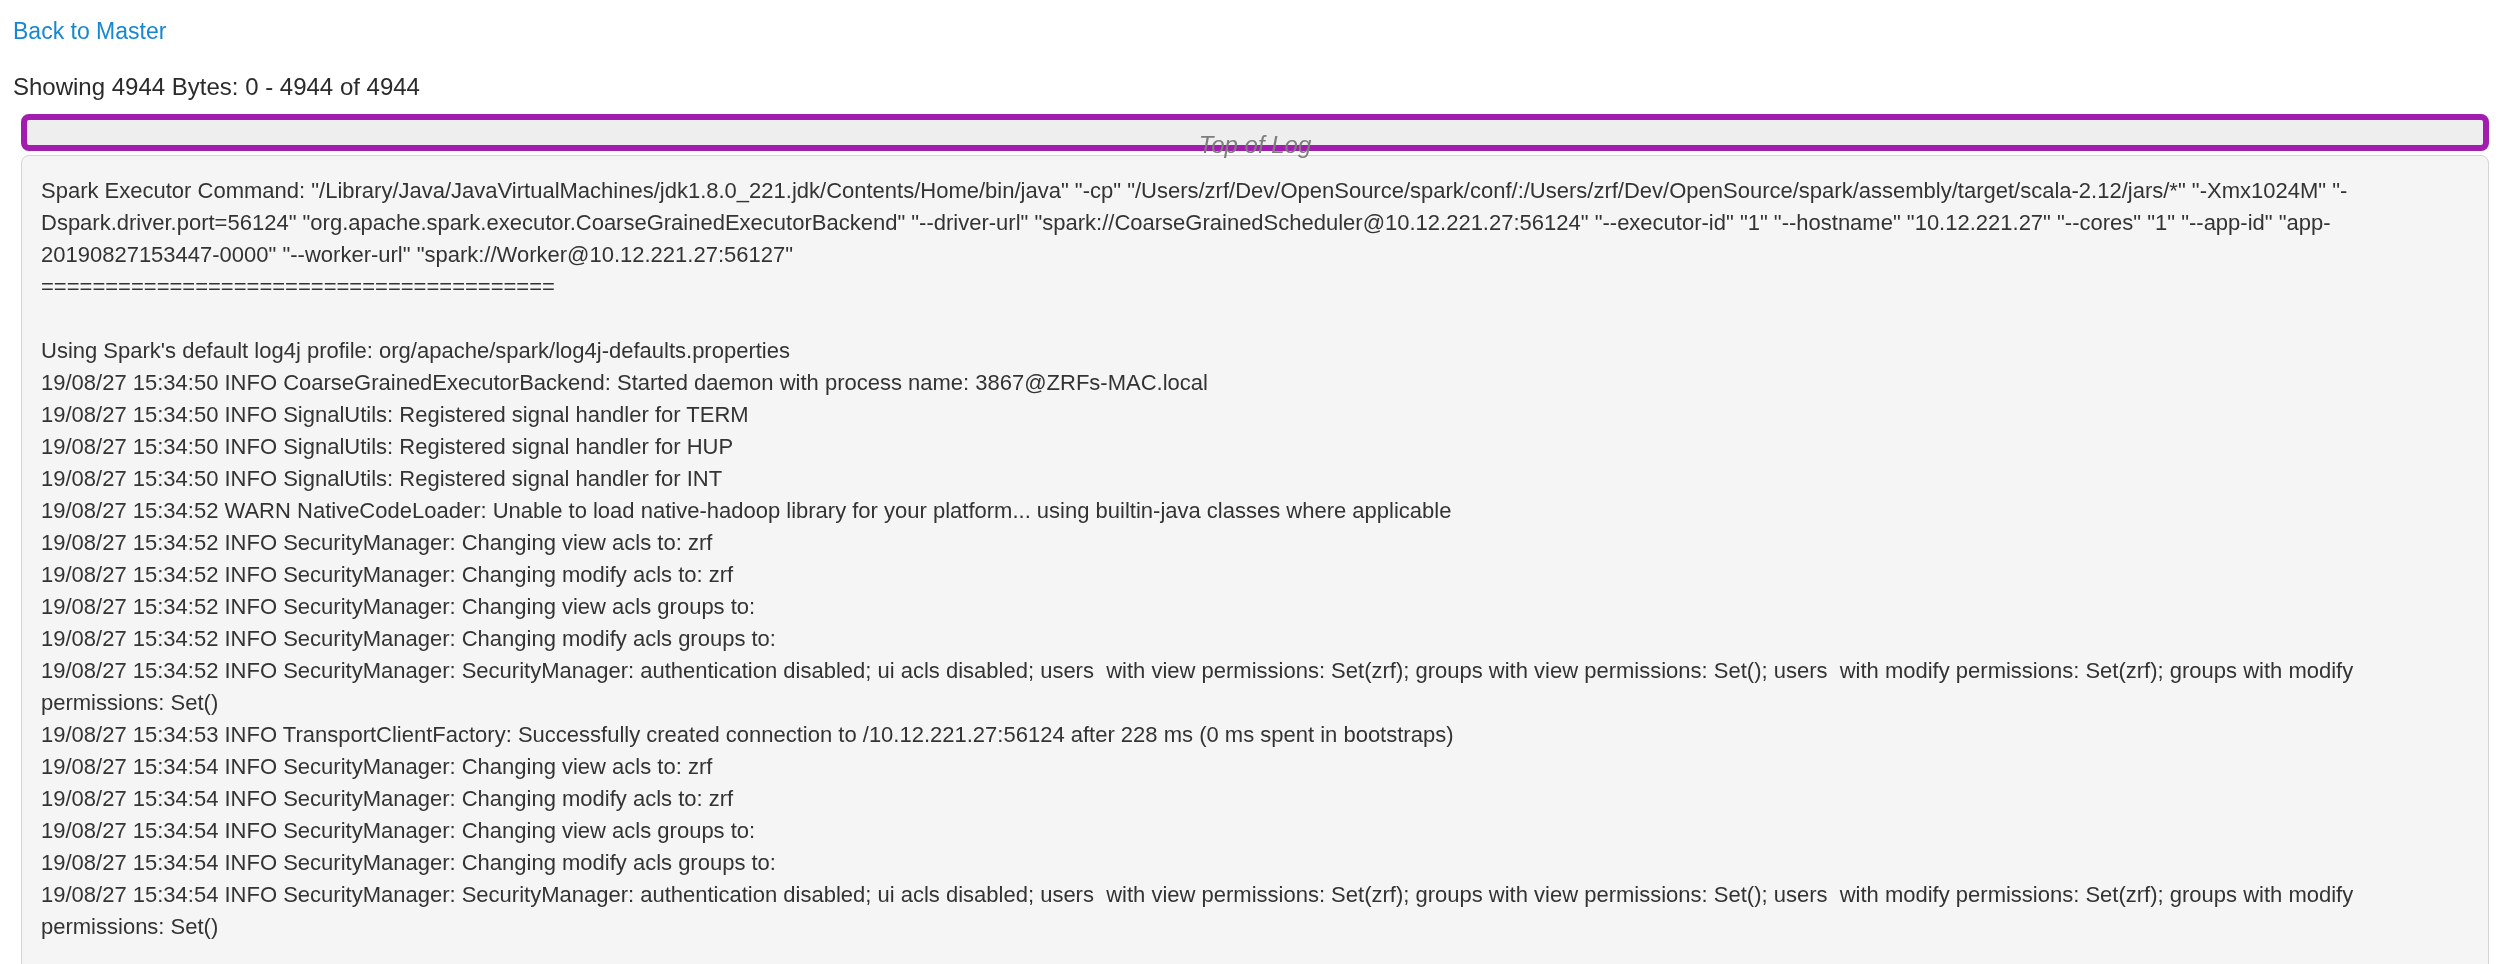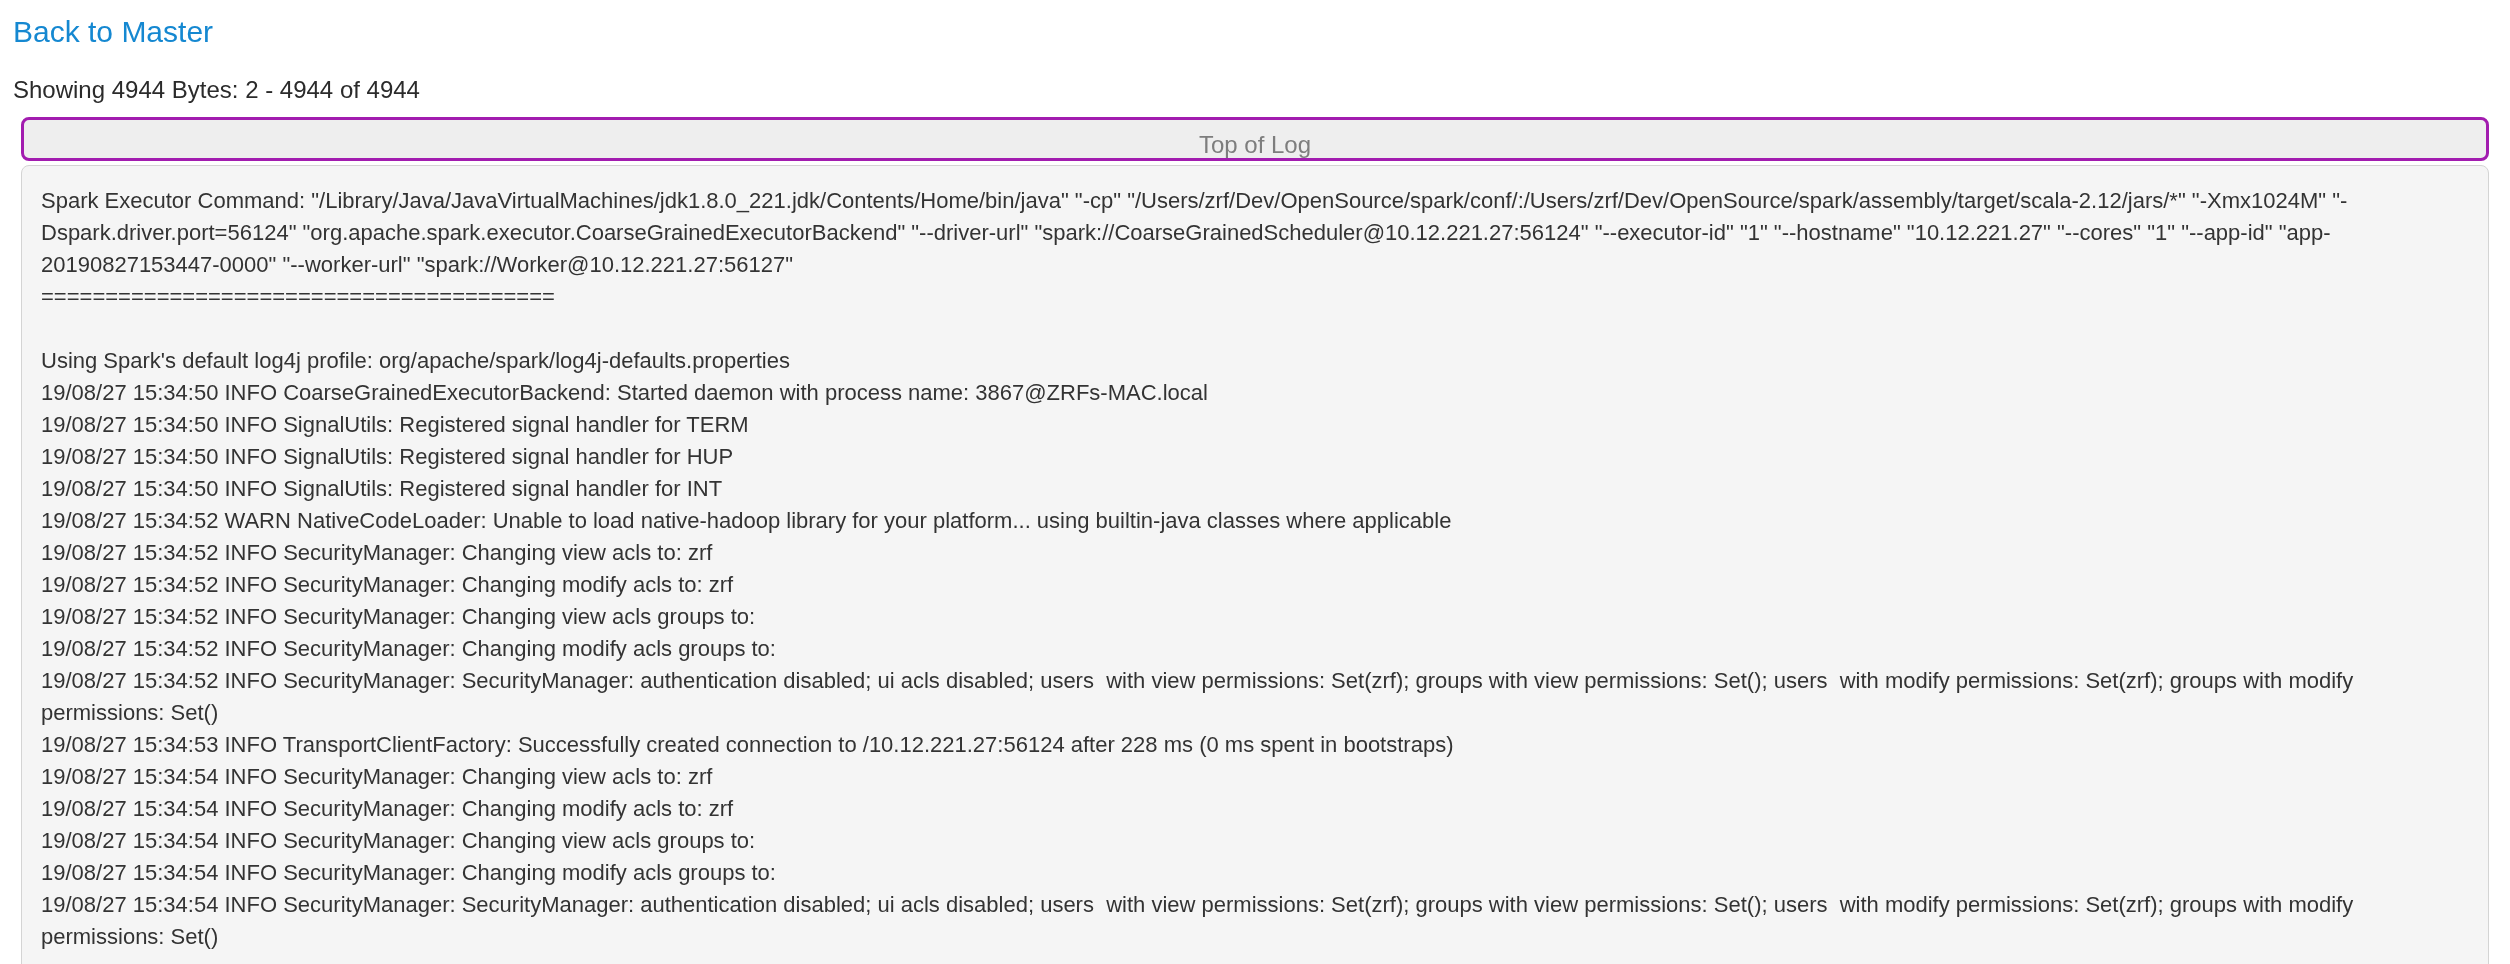--- a/index.html
+++ b/index.html
@@ -13,42 +13,43 @@
     font-family: "Liberation Sans", sans-serif;
   }
   .page {
     width: 2510px;
     height: 964px;
     position: relative;
   }
   .back-link {
     display: inline-block;
     margin: 20px 0 0 13px;
-    font-size: 30px;
+    font-size: 23px;
     line-height: 23px;
     color: #1588d1;
     text-decoration: none;
     cursor: pointer;
   }
   .showing {
     margin: 32px 0 0 13px;
     font-size: 24px;
     line-height: 24px;
     color: #2b2b2b;
   }
   .log-header {
     margin: 15px 21px 0 21px;
-    height: 44px;
+    height: 37px;
     background: #eeeeee;
-    border: 3px solid #a21caf;
+    border: 6px solid #a21caf;
     border-radius: 8px;
     text-align: center;
     line-height: 49px;
     font-size: 24px;
     color: #7d7d7d;
+    font-style: italic;
   }
   .log-panel {
     margin: 4px 21px 0 21px;
     height: 900px;
     background: #f5f5f5;
     border: 1px solid #d4d4d4;
     border-radius: 8px;
     padding: 11px 14px 11px 11px;
     overflow: hidden;
   }
@@ -62,21 +63,21 @@
     overflow-wrap: break-word;
   }
 </style>
 </head>
 <body>
 
 <div class="page">
 
   <a class="back-link">Back to Master</a>
 
-  <div class="showing">Showing 4944 Bytes: 2 - 4944 of 4944</div>
+  <div class="showing">Showing 4944 Bytes: 0 - 4944 of 4944</div>
 
   <div class="log-header">Top of Log</div>
 
   <div class="log-panel">
     <pre class="log-text">Spark Executor Command: "/Library/Java/JavaVirtualMachines/jdk1.8.0_221.jdk/Contents/Home/bin/java" "-cp" "/Users/zrf/Dev/OpenSource/spark/conf/:/Users/zrf/Dev/OpenSource/spark/assembly/target/scala-2.12/jars/*" "-Xmx1024M" "-Dspark.driver.port=56124" "org.apache.spark.executor.CoarseGrainedExecutorBackend" "--driver-url" "spark://CoarseGrainedScheduler@10.12.221.27:56124" "--executor-id" "1" "--hostname" "10.12.221.27" "--cores" "1" "--app-id" "app-20190827153447-0000" "--worker-url" "spark://Worker@10.12.221.27:56127"
 ========================================
 
 Using Spark's default log4j profile: org/apache/spark/log4j-defaults.properties
 19/08/27 15:34:50 INFO CoarseGrainedExecutorBackend: Started daemon with process name: 3867@ZRFs-MAC.local
 19/08/27 15:34:50 INFO SignalUtils: Registered signal handler for TERM

